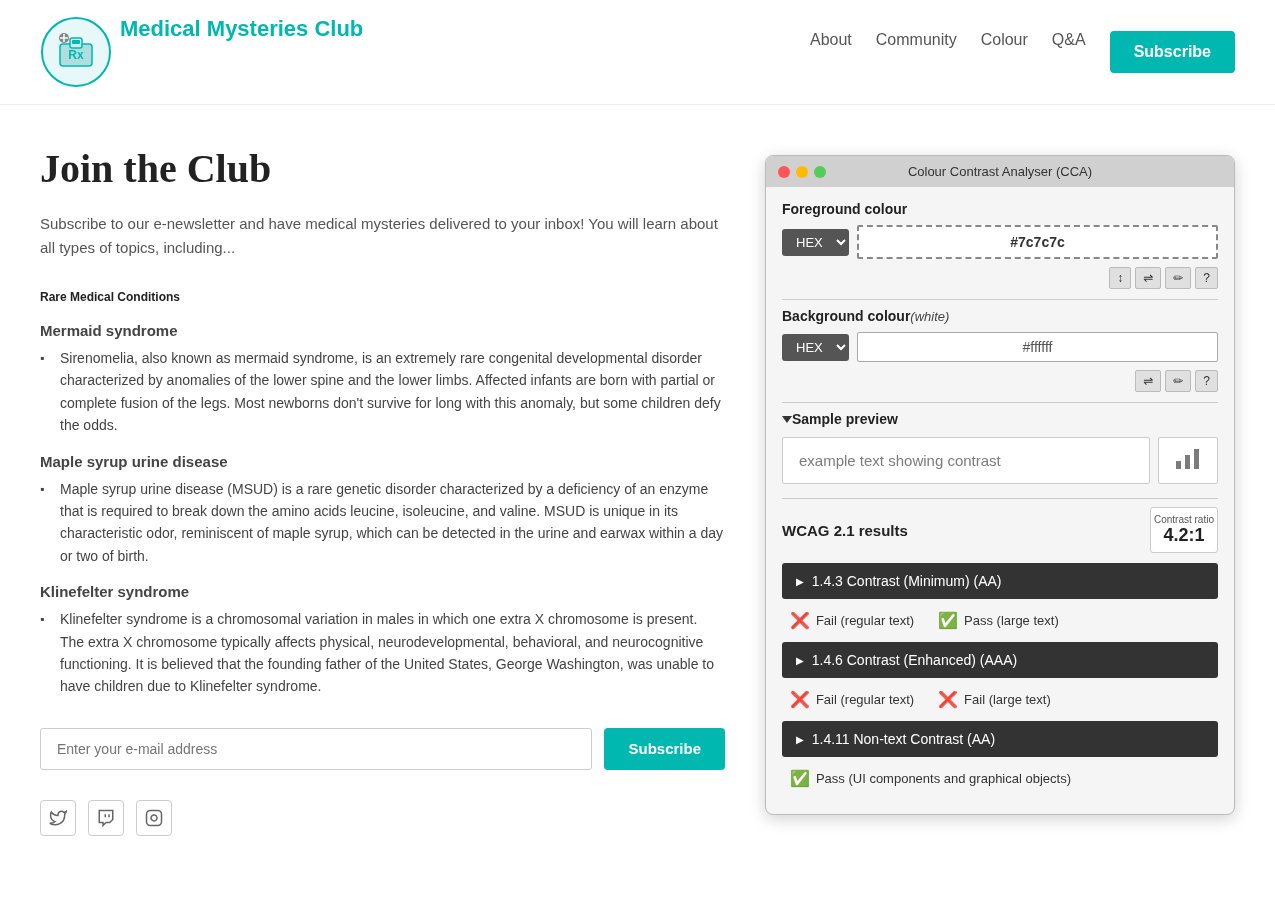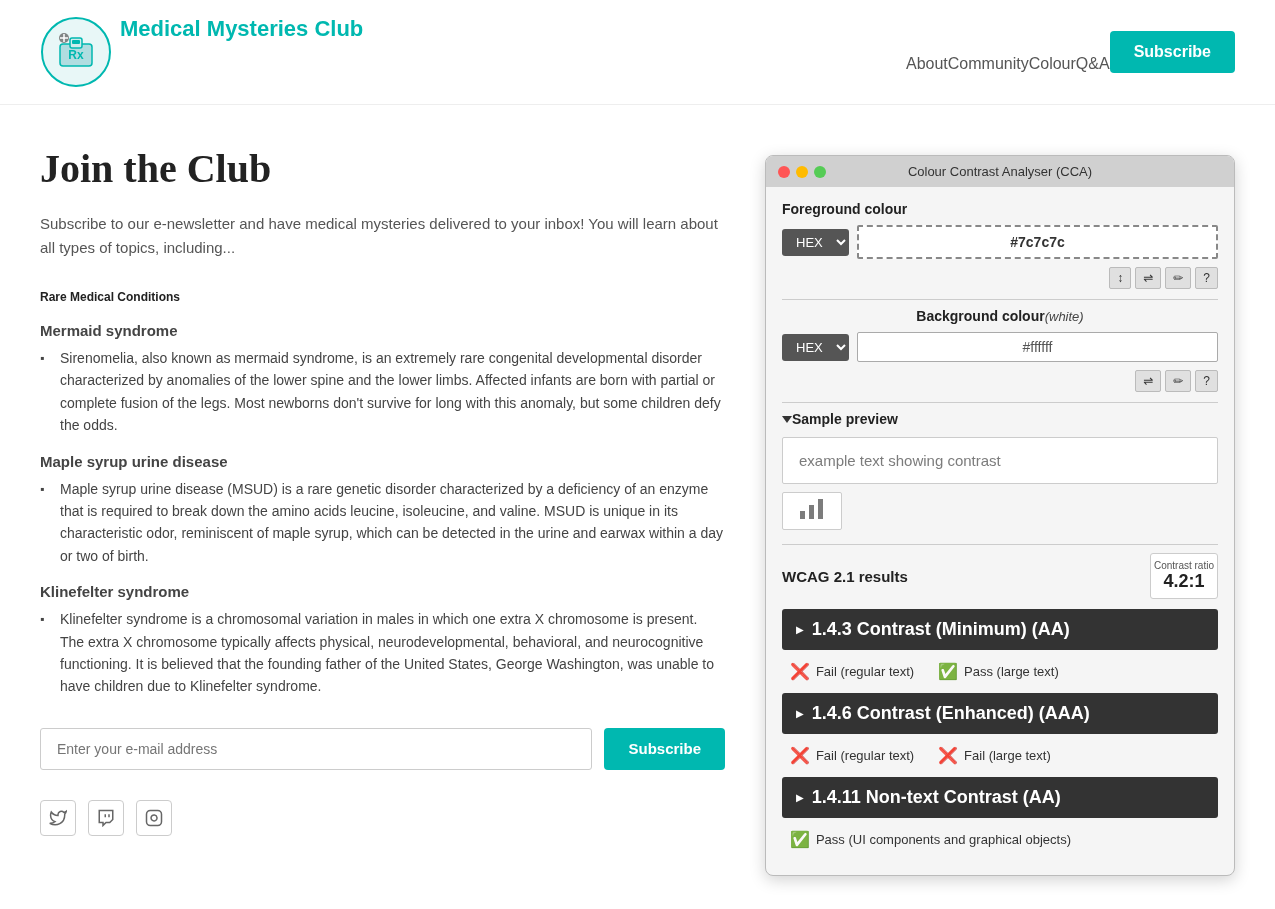--- a/index.html
+++ b/index.html
@@ -2,21 +2,21 @@
 <html><head>
   <meta charset="utf-8">
   <style>
     * { box-sizing: border-box; margin: 0; padding: 0; }
     body { font-family: -apple-system, BlinkMacSystemFont, 'Segoe UI', sans-serif; background: #fff; color: #333; }
 
     
     .header { display: flex; align-items: center; justify-content: space-between; padding: 16px 40px; border-bottom: 1px solid #eee; }
     .logo-area { display: flex; align-items: flex-start; gap: 8px; }
     .logo-title { color: #00b8b0; font-size: 22px; font-weight: 700; }
-    .nav { display: flex; align-items: flex-end; }
+    .nav { display: flex; align-items: flex-start; gap: 24px; }
     .nav-link { text-decoration: none; color: #555; font-size: 16px; }
     .subscribe-btn { background: #00b8b0; color: #fff; border: none; padding: 12px 24px; border-radius: 4px; font-size: 16px; font-weight: 600; cursor: pointer; }
 
     
     .main { display: flex; padding: 40px 40px 40px 40px; gap: 40px; }
     .content { flex: 1; max-width: 700px; }
     .page-title { font-size: 40px; font-weight: 700; margin-bottom: 20px; color: #222; font-family: 'Georgia', serif; }
     .intro-text { color: #555; font-size: 15px; line-height: 1.6; margin-bottom: 30px; }
     .section-title { font-size: 12px; font-weight: 700; margin-bottom: 18px; color: #222; }
     .condition-title { font-size: 15px; font-weight: 700; color: #444; margin-bottom: 8px; margin-top: 16px; }
@@ -39,38 +39,38 @@
     .dot-green { background: #5c5; }
     .cca-title { font-size: 13px; color: #333; font-weight: 500; }
     .cca-body { padding: 14px 16px; }
     .cca-section-label { font-size: 14px; font-weight: 700; color: #222; margin-bottom: 8px; }
     .cca-row { display: flex; align-items: center; gap: 8px; margin-bottom: 8px; }
     .cca-format-select { background: #555; color: #fff; border: none; padding: 5px 10px; font-size: 13px; border-radius: 3px; cursor: pointer; appearance: auto; }
     .cca-hex-input { flex: 1; background: #fff; border: 2px dashed #888; padding: 7px 12px; font-size: 14px; font-weight: 600; color: #333; text-align: center; border-radius: 2px; }
     .cca-tools { display: flex; justify-content: flex-end; gap: 4px; margin-bottom: 10px; }
     .cca-tool-btn { background: #e0e0e0; border: 1px solid #bbb; padding: 3px 7px; font-size: 12px; cursor: pointer; border-radius: 2px; color: #333; }
     .cca-divider { border: none; border-top: 1px solid #ccc; margin: 8px 0; }
-    .cca-bg-row { display: flex; align-items: center; justify-content: center; margin-bottom: 8px; }
+    .cca-bg-row { display: flex; align-items: center; justify-content: flex-start; margin-bottom: 8px; }
     .cca-bg-label { font-size: 14px; font-weight: 700; color: #222; }
     .cca-bg-white { font-size: 13px; font-style: italic; color: #444; }
     .cca-bg-hex-input { flex: 1; background: #fff; border: 1px solid #aaa; padding: 6px 10px; font-size: 14px; color: #555; text-align: center; border-radius: 2px; }
     .cca-bg-tools { display: flex; justify-content: flex-end; gap: 4px; margin-bottom: 10px; }
     .sample-preview-label { display: flex; align-items: center; font-size: 14px; font-weight: 700; color: #222; margin-bottom: 10px; }
     .triangle-down { display: inline-block; width: 0; height: 0; border-left: 5px solid transparent; border-right: 5px solid transparent; border-top: 7px solid #333; }
-    .sample-preview-area { display: flex; gap: 8px; margin-bottom: 14px; flex-direction: column; }
+    .sample-preview-area { display: flex; gap: 8px; margin-bottom: 14px; }
     .sample-text-box { flex: 1; background: #fff; border: 1px solid #ccc; padding: 14px 16px; font-size: 15px; color: #7c7c7c; display: flex; align-items: center; border-radius: 2px; }
     .sample-chart-box { width: 60px; background: #fff; border: 1px solid #ccc; display: flex; align-items: center; justify-content: center; border-radius: 2px; }
     .chart-icon { font-size: 22px; color: #7c7c7c; }
     .wcag-row { display: flex; align-items: center; justify-content: space-between; margin-bottom: 10px; }
     .wcag-label { font-size: 15px; font-weight: 700; color: #222; }
     .contrast-ratio-box { background: #fff; border: 1px solid #ccc; padding: 6px 3px; border-radius: 3px; text-align: center; }
     .contrast-ratio-label { font-size: 10px; color: #555; }
     .contrast-ratio-value { font-size: 18px; font-weight: 700; color: #222; }
     .wcag-item { background: #333; color: #fff; padding: 10px 14px; border-radius: 3px; margin-bottom: 6px; display: flex; align-items: center; gap: 8px; cursor: pointer; }
-    .wcag-item-label { font-size: 18px; font-weight: 700; }
+    .wcag-item-label { font-size: 14px; font-weight: 400; }
     .play-icon { font-size: 10px; }
     .wcag-result-row { display: flex; align-items: center; gap: 24px; padding: 6px 8px; margin-bottom: 6px; }
     .result-item { display: flex; align-items: center; gap: 6px; font-size: 13px; color: #333; }
     .icon-fail { color: #e00; font-size: 16px; }
     .icon-pass { color: #0a0; font-size: 16px; }
 
     
     .logo-svg { width: 72px; height: 72px; }
   </style>
 </head>

